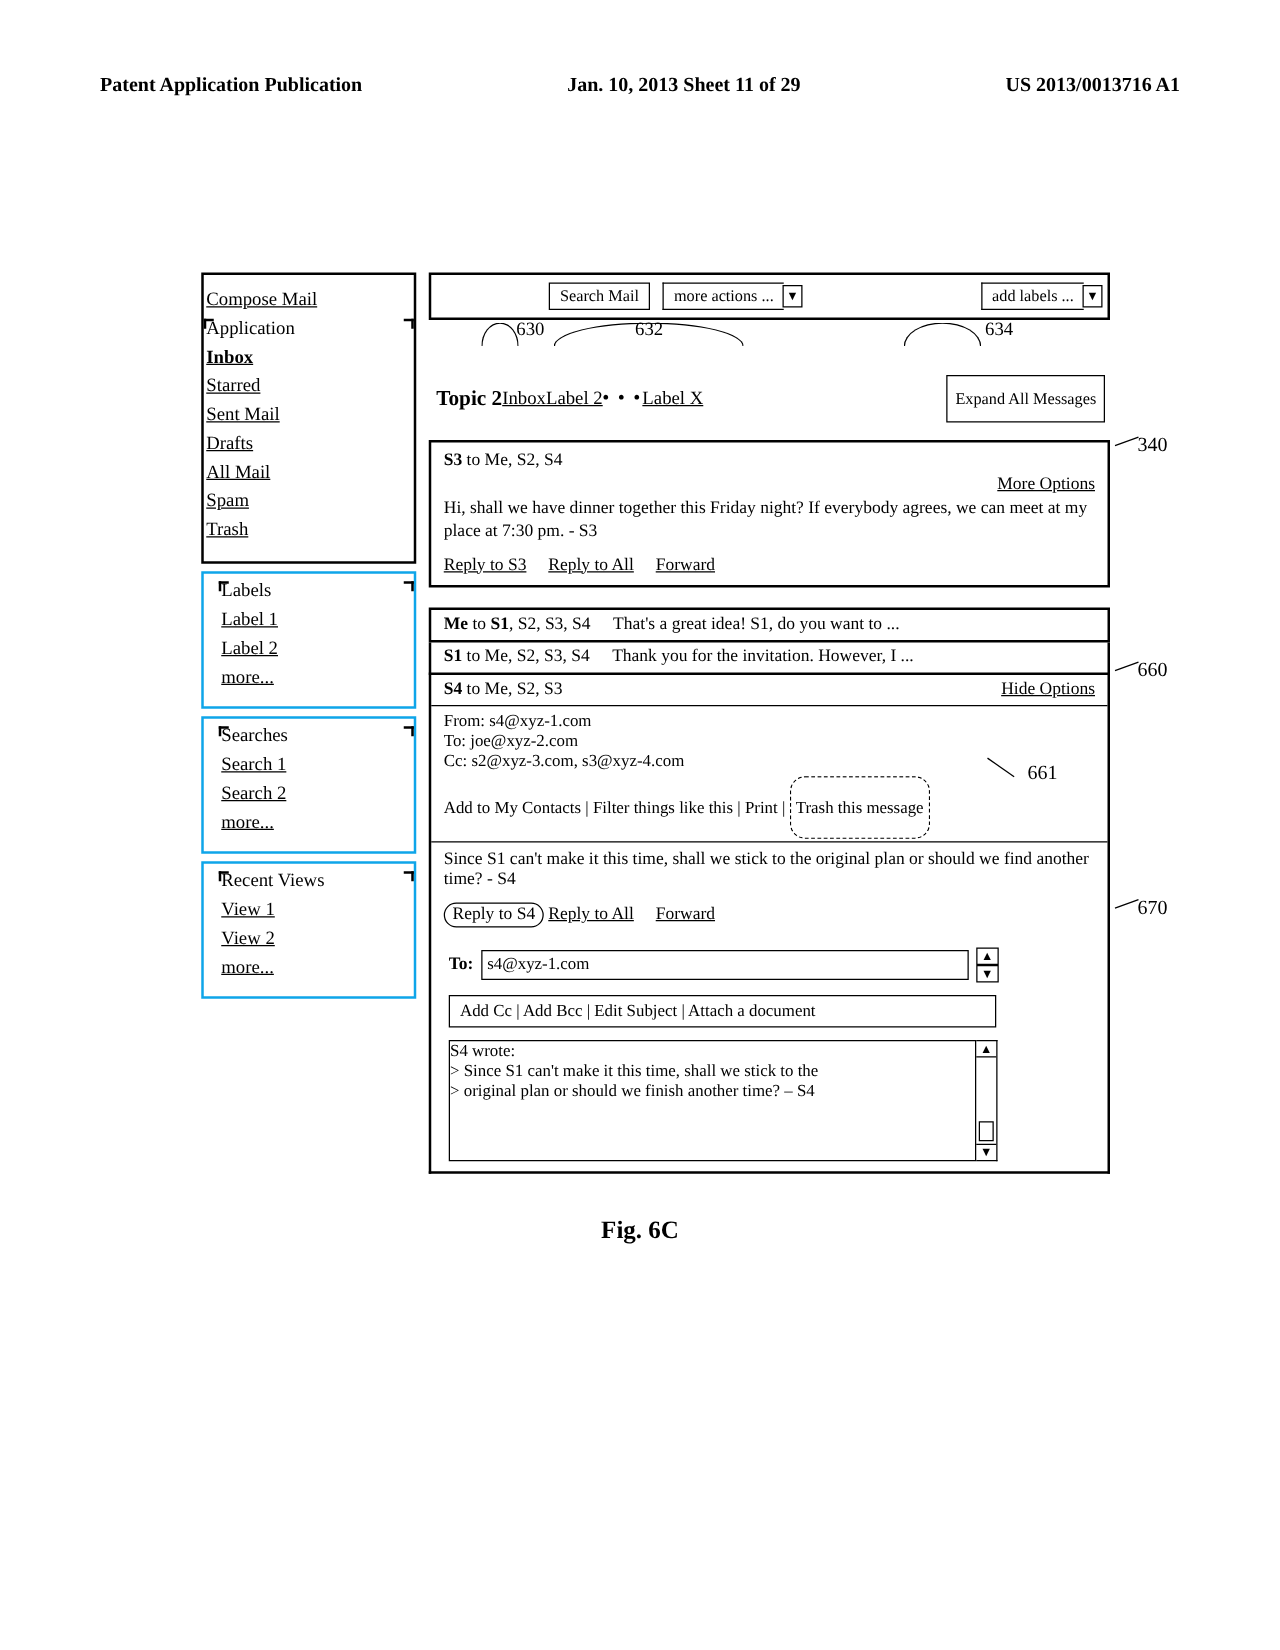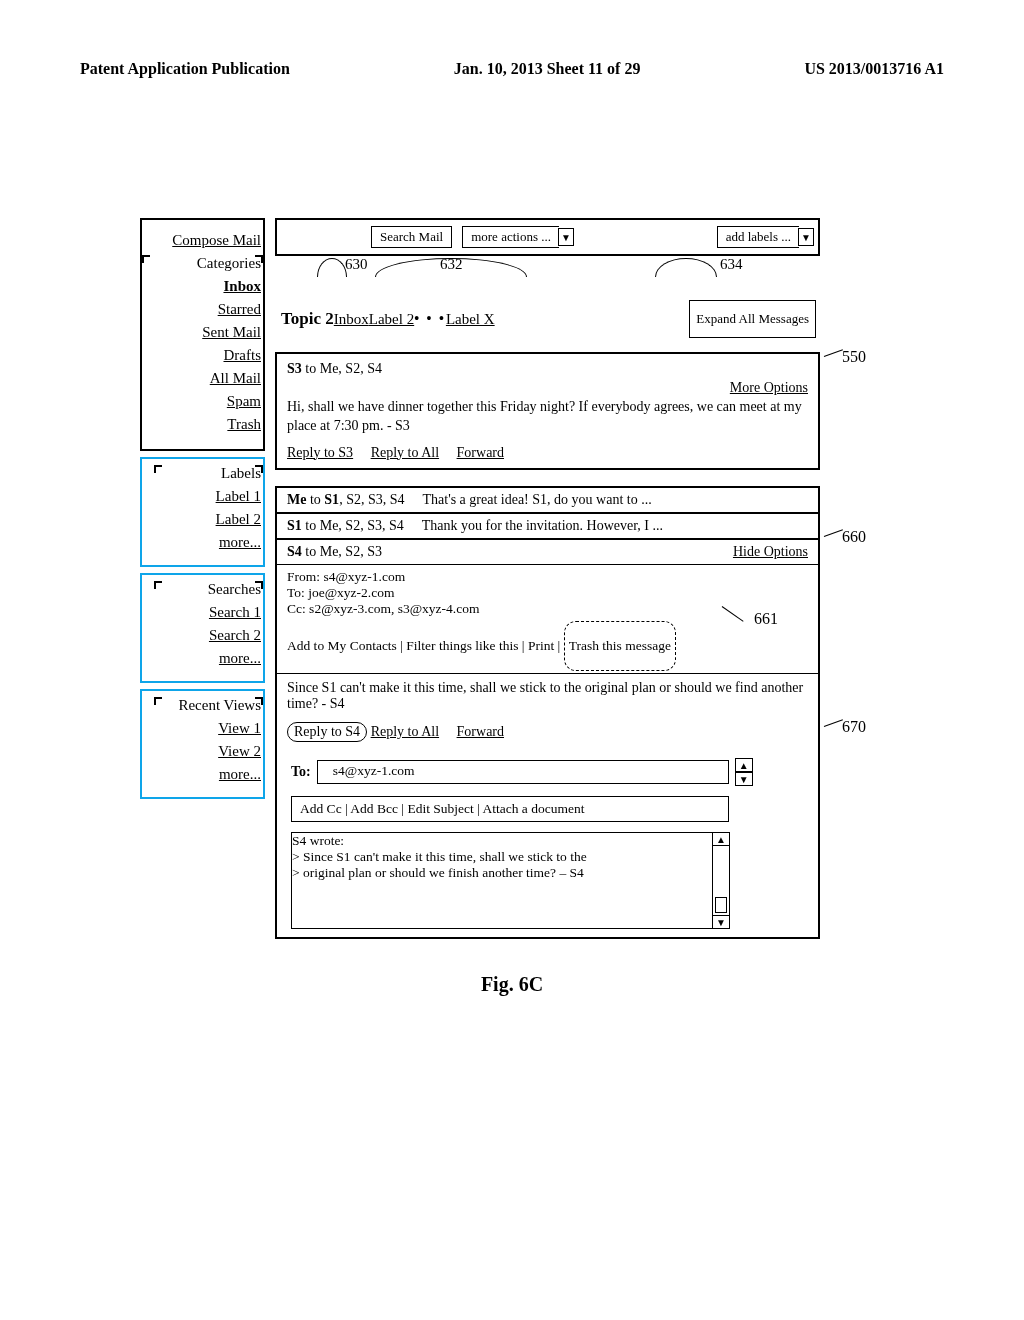--- a/index.html
+++ b/index.html
@@ -24,22 +24,23 @@
     margin-bottom: 140px;
   }
   .diagram {
     display: flex;
     gap: 10px;
     margin-left: 60px;
   }
 
   
   .sidebar {
-    width: 125px;
-    text-align: right;
+    width: 172px;
+    text-align: left;
+    margin-left: 21px;
   }
   .sidebar-top {
     border: 2px solid #000;
     padding: 6px 2px 10px 2px;
     margin-bottom: 6px;
   }
   .sidebar a, .sidebar .link {
     text-decoration: underline;
     color: #000;
     display: block;
@@ -182,21 +183,21 @@
     padding: 1px 6px;
     display:inline-block;
   }
 
   
   .compose { padding: 8px 14px; }
   .to-row { display:flex; align-items:center; gap:6px; }
   .to-row label { font-weight:bold; font-size:14px;text-align:center; }
   .to-input {
     border:1px solid #000;
-    padding:2px 15px;
+    padding:2px 4px;
     font-size:13.5px;
     width: 380px;
     height:18px;
   }
   .scroll-up, .scroll-down {
     border:1px solid #000;
     width:16px; height:12px;
     display:flex; align-items:center; justify-content:center;
     font-size:10px;
   }
@@ -258,21 +259,21 @@
     <span>Jan. 10, 2013  Sheet 11 of 29</span>
     <span>US 2013/0013716 A1</span>
   </div>
 
   <div class="diagram">
 
     <div class="sidebar">
       <div class="sidebar-top">
         <a class="link">Compose Mail</a>
         <div class="group-title">
-          <span class="notch-left"></span><span>Categories</span><span class="notch-right"></span>
+          <span class="notch-left"></span><span>Application</span><span class="notch-right"></span>
         </div>
         <a class="link bold">Inbox</a>
         <a class="link">Starred</a>
         <a class="link">Sent Mail</a>
         <a class="link">Drafts</a>
         <a class="link">All Mail</a>
         <a class="link">Spam</a>
         <a class="link">Trash</a>
       </div>
 
@@ -401,21 +402,21 @@
                 <span class="scroll-up" style="border:none;border-bottom:1px solid #000">▲</span>
                 <div class="track"></div>
                 <div class="thumb"></div>
                 <span class="scroll-down" style="border:none;border-top:1px solid #000">▼</span>
               </div>
             </div>
           </div>
         </div>
       </div>
 
-      <span class="ref" style="top:130px; right:-46px">550</span>
+      <span class="ref" style="top:130px; right:-46px">340</span>
       <span class="ref-lead" style="top:138px; right:-24px; transform:rotate(-20deg)"></span>
 
       <span class="ref" style="top:310px; right:-46px">660</span>
       <span class="ref-lead" style="top:318px; right:-24px; transform:rotate(-20deg)"></span>
 
       <span class="ref" style="top:392px; right:42px">661</span>
       <span class="ref-lead" style="top:388px; right:72px; width:26px; transform:rotate(35deg)"></span>
 
       <span class="ref" style="top:500px; right:-46px">670</span>
       <span class="ref-lead" style="top:508px; right:-24px; transform:rotate(-20deg)"></span>

